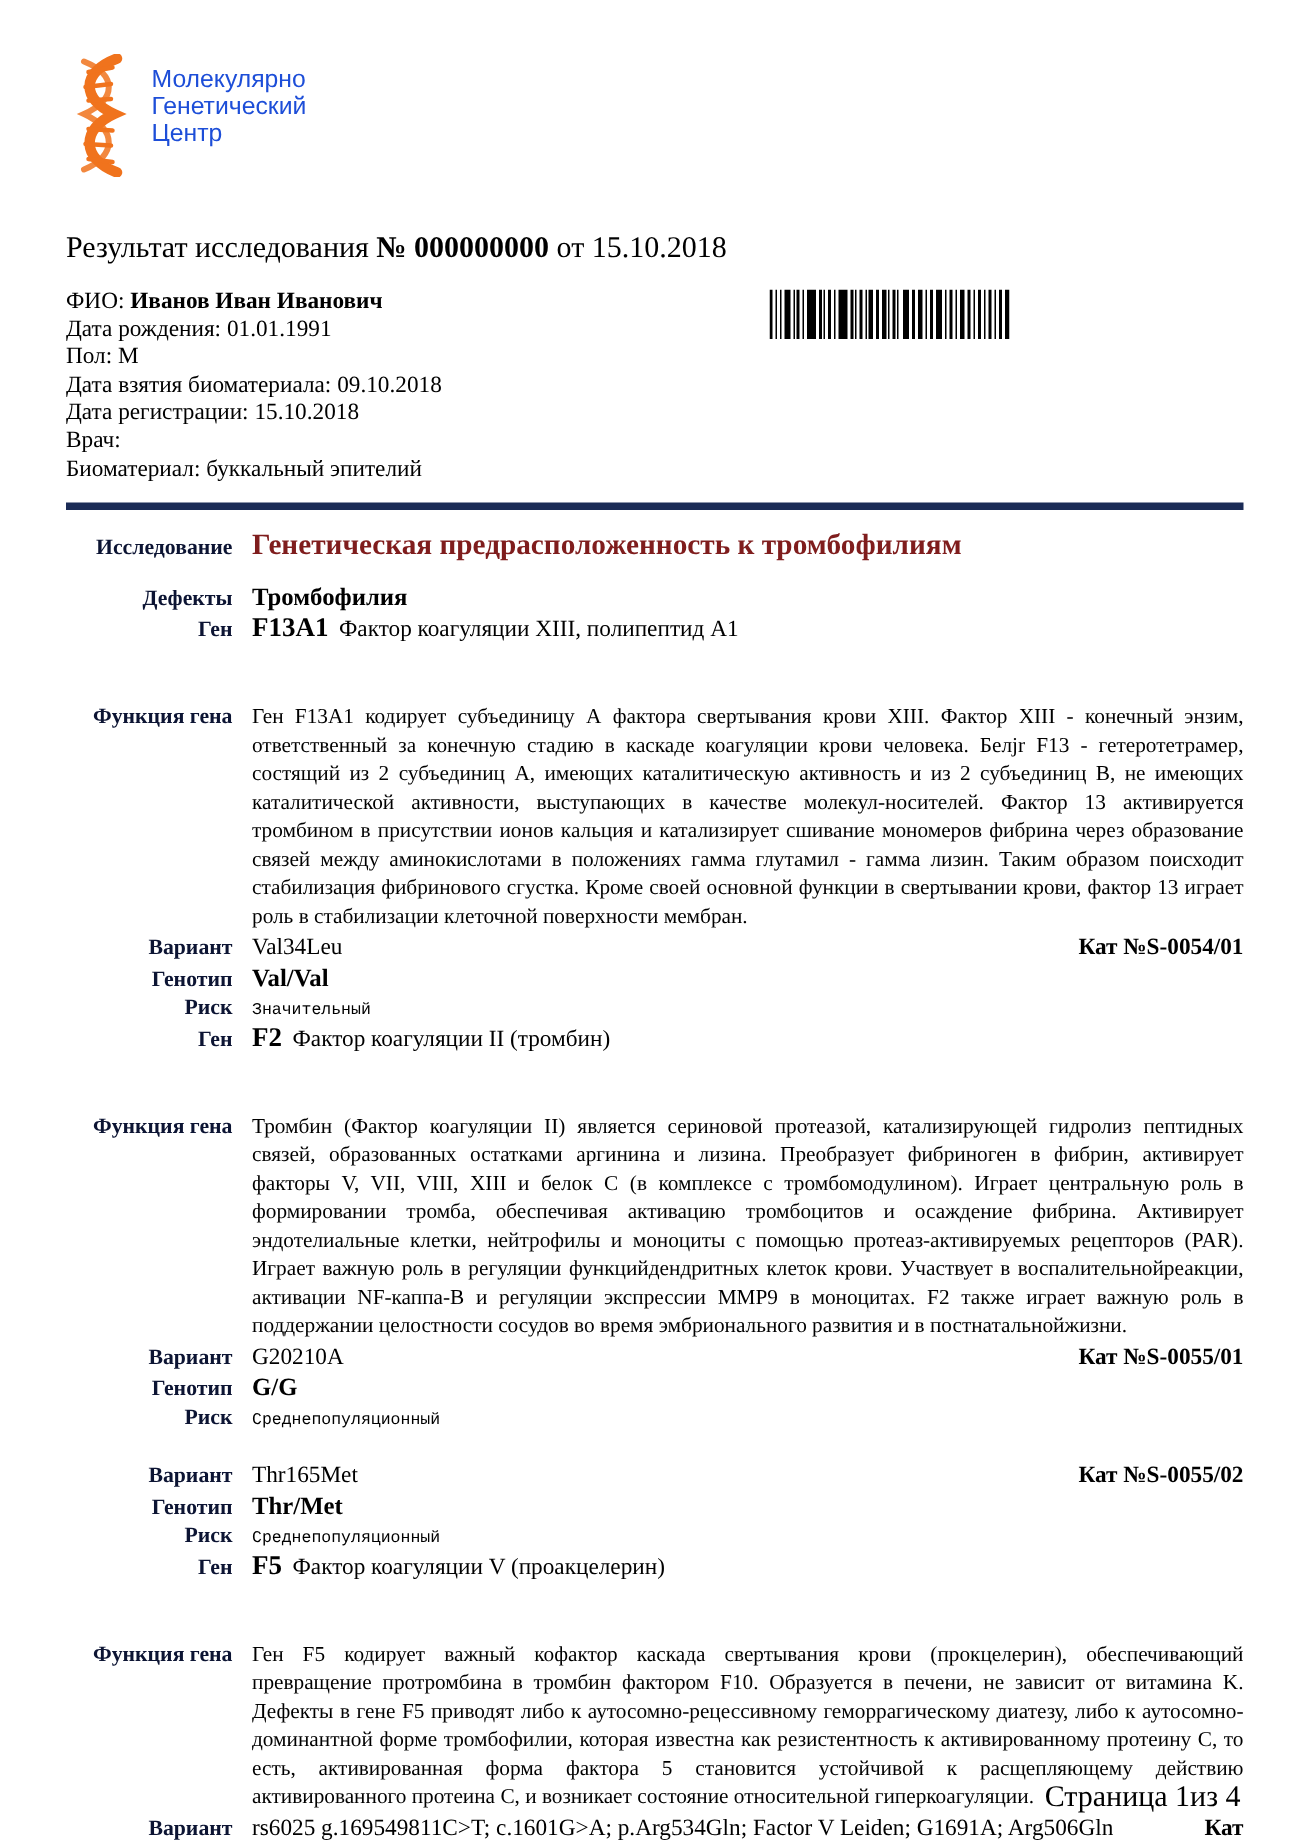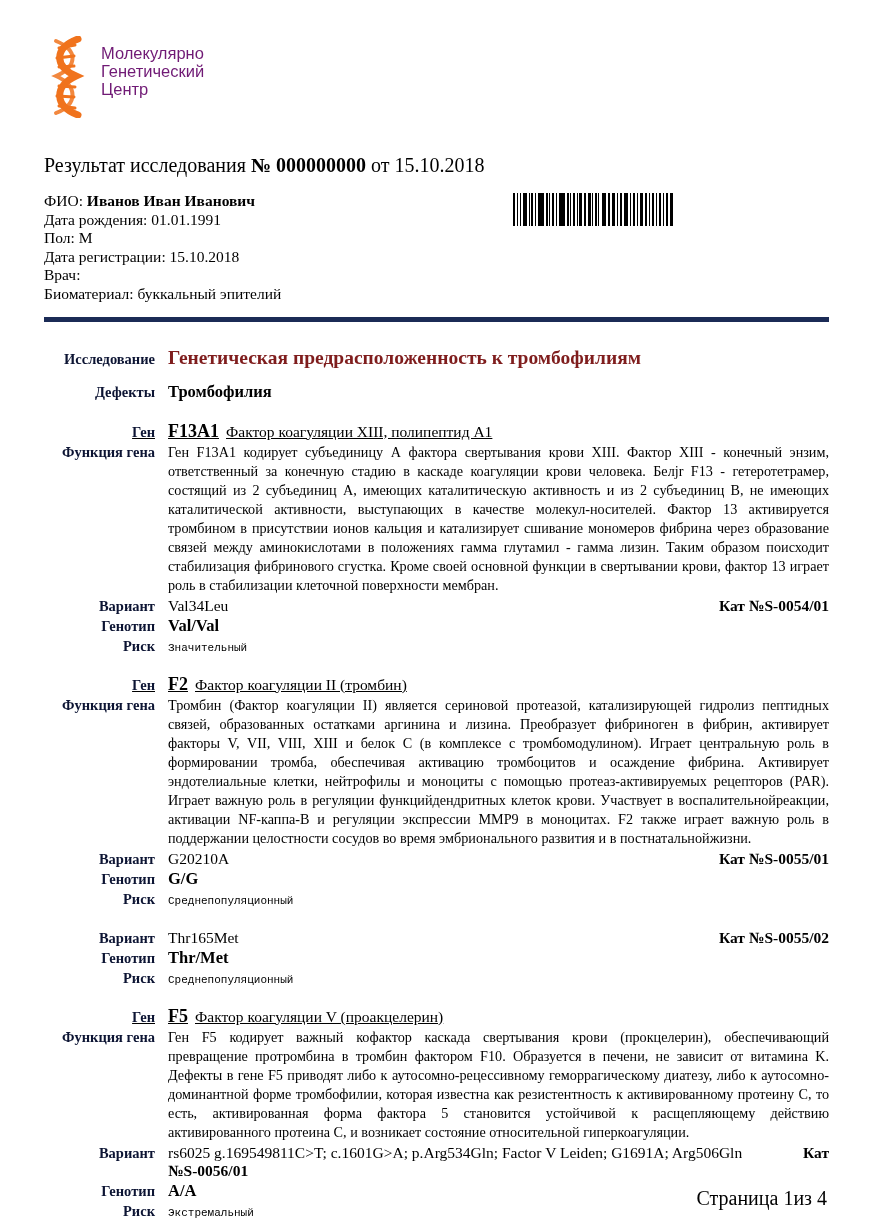--- a/index.html
+++ b/index.html
@@ -10,47 +10,47 @@
   .logo{display:flex;align-items:flex-start;margin:36px 0 0 44px;}
   .dna-icon{width:46px;height:82px;margin-right:3px;flex:0 0 auto;}
   .logo-center{display:flex;flex-direction:column;}
   .brand-line{display:flex;align-items:flex-start;}
   .brand{font-family:"Liberation Sans",sans-serif;font-weight:bold;font-size:60px;line-height:56px;
          color:#2196d0;letter-spacing:-1px;}
   .reg{font-family:"Liberation Sans",sans-serif;color:#f0731d;font-size:14px;line-height:14px;margin-left:1px;}
   .brand-rule{height:3px;background:#2aa0d8;margin-top:4px;width:110px;}
   .logo-subtitle{font-family:"Liberation Sans",sans-serif;color:#2aa0d8;font-size:13px;margin-top:3px;
          letter-spacing:0.6px;white-space:nowrap;}
-  .logo-tagline{font-family:"Liberation Sans",sans-serif;color:#701a75;font-size:16.5px;line-height:18px;
+  .logo-tagline{font-family:"Liberation Sans",sans-serif;color:#1d4ed8;font-size:16.5px;line-height:18px;
          margin:8px 0 0 8px;}
 
   
   .doc-title{margin:36px 0 0 44px;font-size:20px;font-weight:normal;}
   .doc-title .bold{font-weight:bold;}
   .patient{position:relative;margin:15px 0 0 44px;font-size:15.5px;line-height:18.6px;width:781px;}
   .patient .bold{font-weight:bold;}
   .barcode{position:absolute;top:1px;right:152px;width:160px;height:33px;}
 
   
   .rule{margin:13px 0 0 44px;width:785px;height:5px;background:#1b2b56;}
   .report{margin:0 0 0 44px;width:785px;}
   .row{display:flex;align-items:baseline;}
   .lbl{flex:0 0 111px;text-align:right;font-weight:bold;font-size:14.5px;color:#0c1433;white-space:nowrap;}
   .val{margin-left:13px;flex:1;min-width:0;}
 
-  .study-row{margin-top:25px;}
+  .study-row{margin-top:13px;}
   .study-row .val{font-size:19.5px;font-weight:bold;color:#7f1d1d;line-height:22px;}
   .pheno-row{margin-top:13px;}
   .pheno-row .val{font-size:16.5px;font-weight:bold;}
 
-  .gene-row{margin-top:19px;text-decoration:underline;}
+  .gene-row{}
   .gsym{font-size:18px;font-weight:bold;margin-right:7px;}
   .gname{font-size:15.5px;}
   .func-row{margin-top:1px;}
-  .func-row .val{font-size:14.2px;line-height:19px;text-align:justify;}
+  .func-row .val{font-size:14.2px;line-height:19px;text-align:justify;margin-top:39px;}
 
   .vblock{margin-top:2px;}
   .vblock + .vblock{margin-top:21px;}
   .variant-row .val{font-size:15.5px;}
   .v-flex{display:flex;justify-content:space-between;align-items:flex-end;}
   .kat{font-weight:bold;white-space:nowrap;margin-left:12px;}
   .kat-num-line{font-weight:bold;}
   .geno-row{margin-top:1px;}
   .geno-row .val{font-size:16.5px;font-weight:bold;}
   .risk-row{margin-top:2px;}
@@ -94,20 +94,24 @@
       <span>ФИО:</span>
       <span class="bold">Иванов Иван Иванович</span>
     </div>
     <div>
       <span>Дата рождения:</span>
       <span>01.01.1991</span>
     </div>
     <div>
       <span>Пол:</span>
       <span>М</span>
+    </div>
+    <div>
+      <span>Дата взятия биоматериала:</span>
+      <span>09.10.2018</span>
     </div>
     <div>
       <span>Дата регистрации:</span>
       <span>15.10.2018</span>
     </div>
     <div>
       <span>Врач:</span>
       <span></span>
     </div>
     <div>

